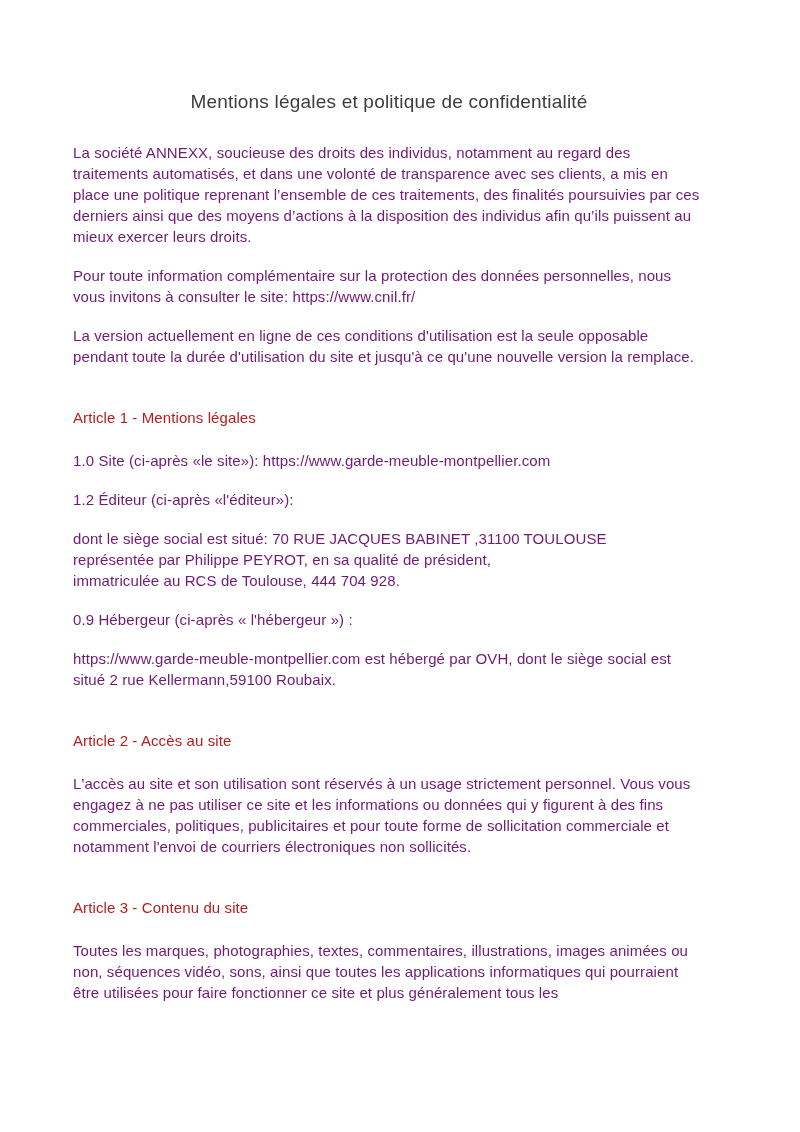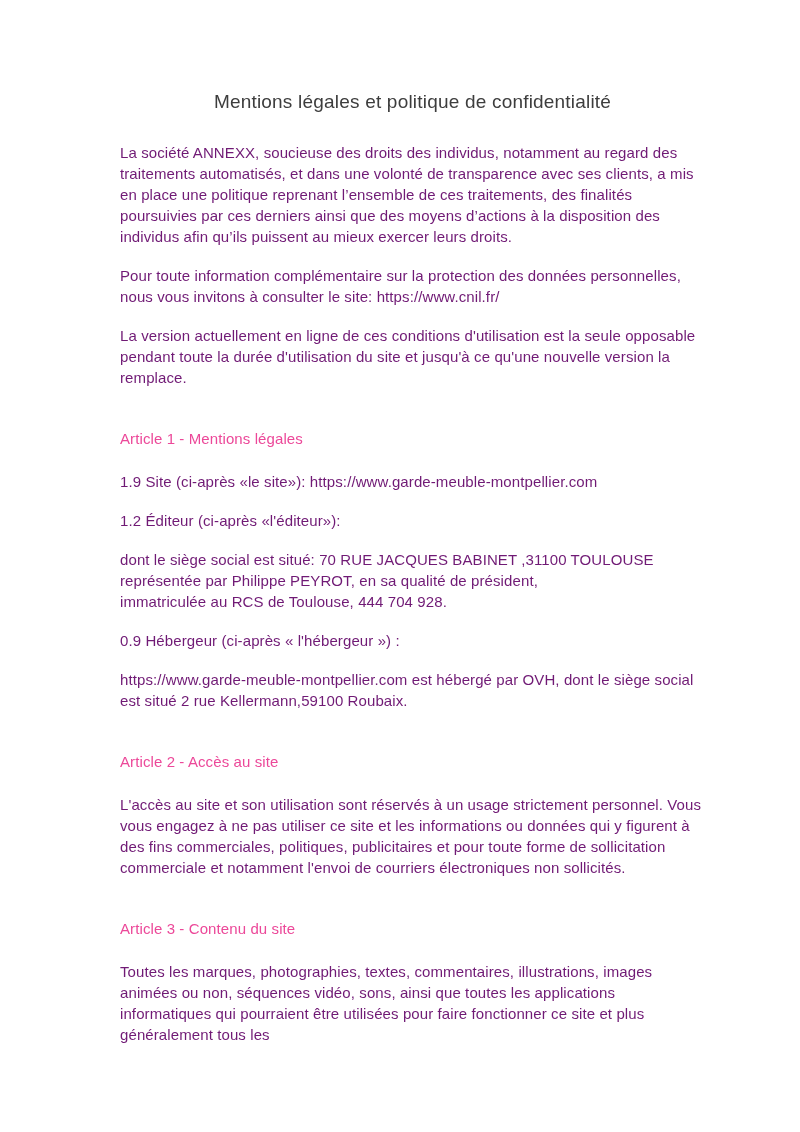--- a/index.html
+++ b/index.html
@@ -11,21 +11,21 @@
     width: 800px;
     height: 1132px;
     overflow: hidden;
     font-family: "Liberation Sans", "DejaVu Sans", sans-serif;
     -webkit-font-smoothing: antialiased;
   }
   .page {
     box-sizing: border-box;
     width: 800px;
     height: 1132px;
-    padding: 90px 95px 0 120px;
+    padding: 90px 95px 0 73px;
     background: #ffffff;
   }
   h1.doc-title {
     font-size: 19px;
     line-height: 24px;
     font-weight: 400;
     color: #3d3d3d;
     text-align: center;
     margin: 0 0 28px 0;
     letter-spacing: 0.2px;
@@ -34,21 +34,21 @@
     font-size: 15px;
     line-height: 21px;
     color: #701a75;
     margin: 18px 0;
     letter-spacing: 0.1px;
   }
   h2.article-heading {
     font-size: 15px;
     line-height: 21px;
     font-weight: 400;
-    color: #ec4899;
+    color: #b91c1c;
     margin: 40px 0 22px 0;
     letter-spacing: 0.1px;
   }
   p.address-block span {
     display: block;
   }
 </style>
 </head>
 <body>
 
@@ -57,21 +57,21 @@
   <h1 class="doc-title">Mentions légales et politique de confidentialité</h1>
 
   <p class="body-text">La société ANNEXX, soucieuse des droits des individus, notamment au regard des traitements automatisés, et dans une volonté de transparence avec ses clients, a mis en place une politique reprenant l’ensemble de ces traitements, des finalités poursuivies par ces derniers ainsi que des moyens d’actions à la disposition des individus afin qu’ils puissent au mieux exercer leurs droits.</p>
 
   <p class="body-text">Pour toute information complémentaire sur la protection des données personnelles, nous vous invitons à consulter le site: https://www.cnil.fr/</p>
 
   <p class="body-text">La version actuellement en ligne de ces conditions d'utilisation est la seule opposable pendant toute la durée d'utilisation du site et jusqu'à ce qu'une nouvelle version la remplace.</p>
 
   <h2 class="article-heading">Article 1 - Mentions légales</h2>
 
-  <p class="body-text">1.9 Site (ci-après «le site»): https://www.garde-meuble-montpellier.com</p>
+  <p class="body-text">1.0 Site (ci-après «le site»): https://www.garde-meuble-montpellier.com</p>
 
   <p class="body-text">1.2 Éditeur (ci-après «l'éditeur»):</p>
 
   <p class="body-text address-block">
     <span>dont le siège social est situé: 70 RUE JACQUES BABINET ,31100 TOULOUSE</span>
     <span>représentée par Philippe PEYROT, en sa qualité de président,</span>
     <span>immatriculée au RCS de Toulouse, 444 704 928.</span>
   </p>
 
   <p class="body-text">0.9 Hébergeur (ci-après « l'hébergeur ») :</p>

